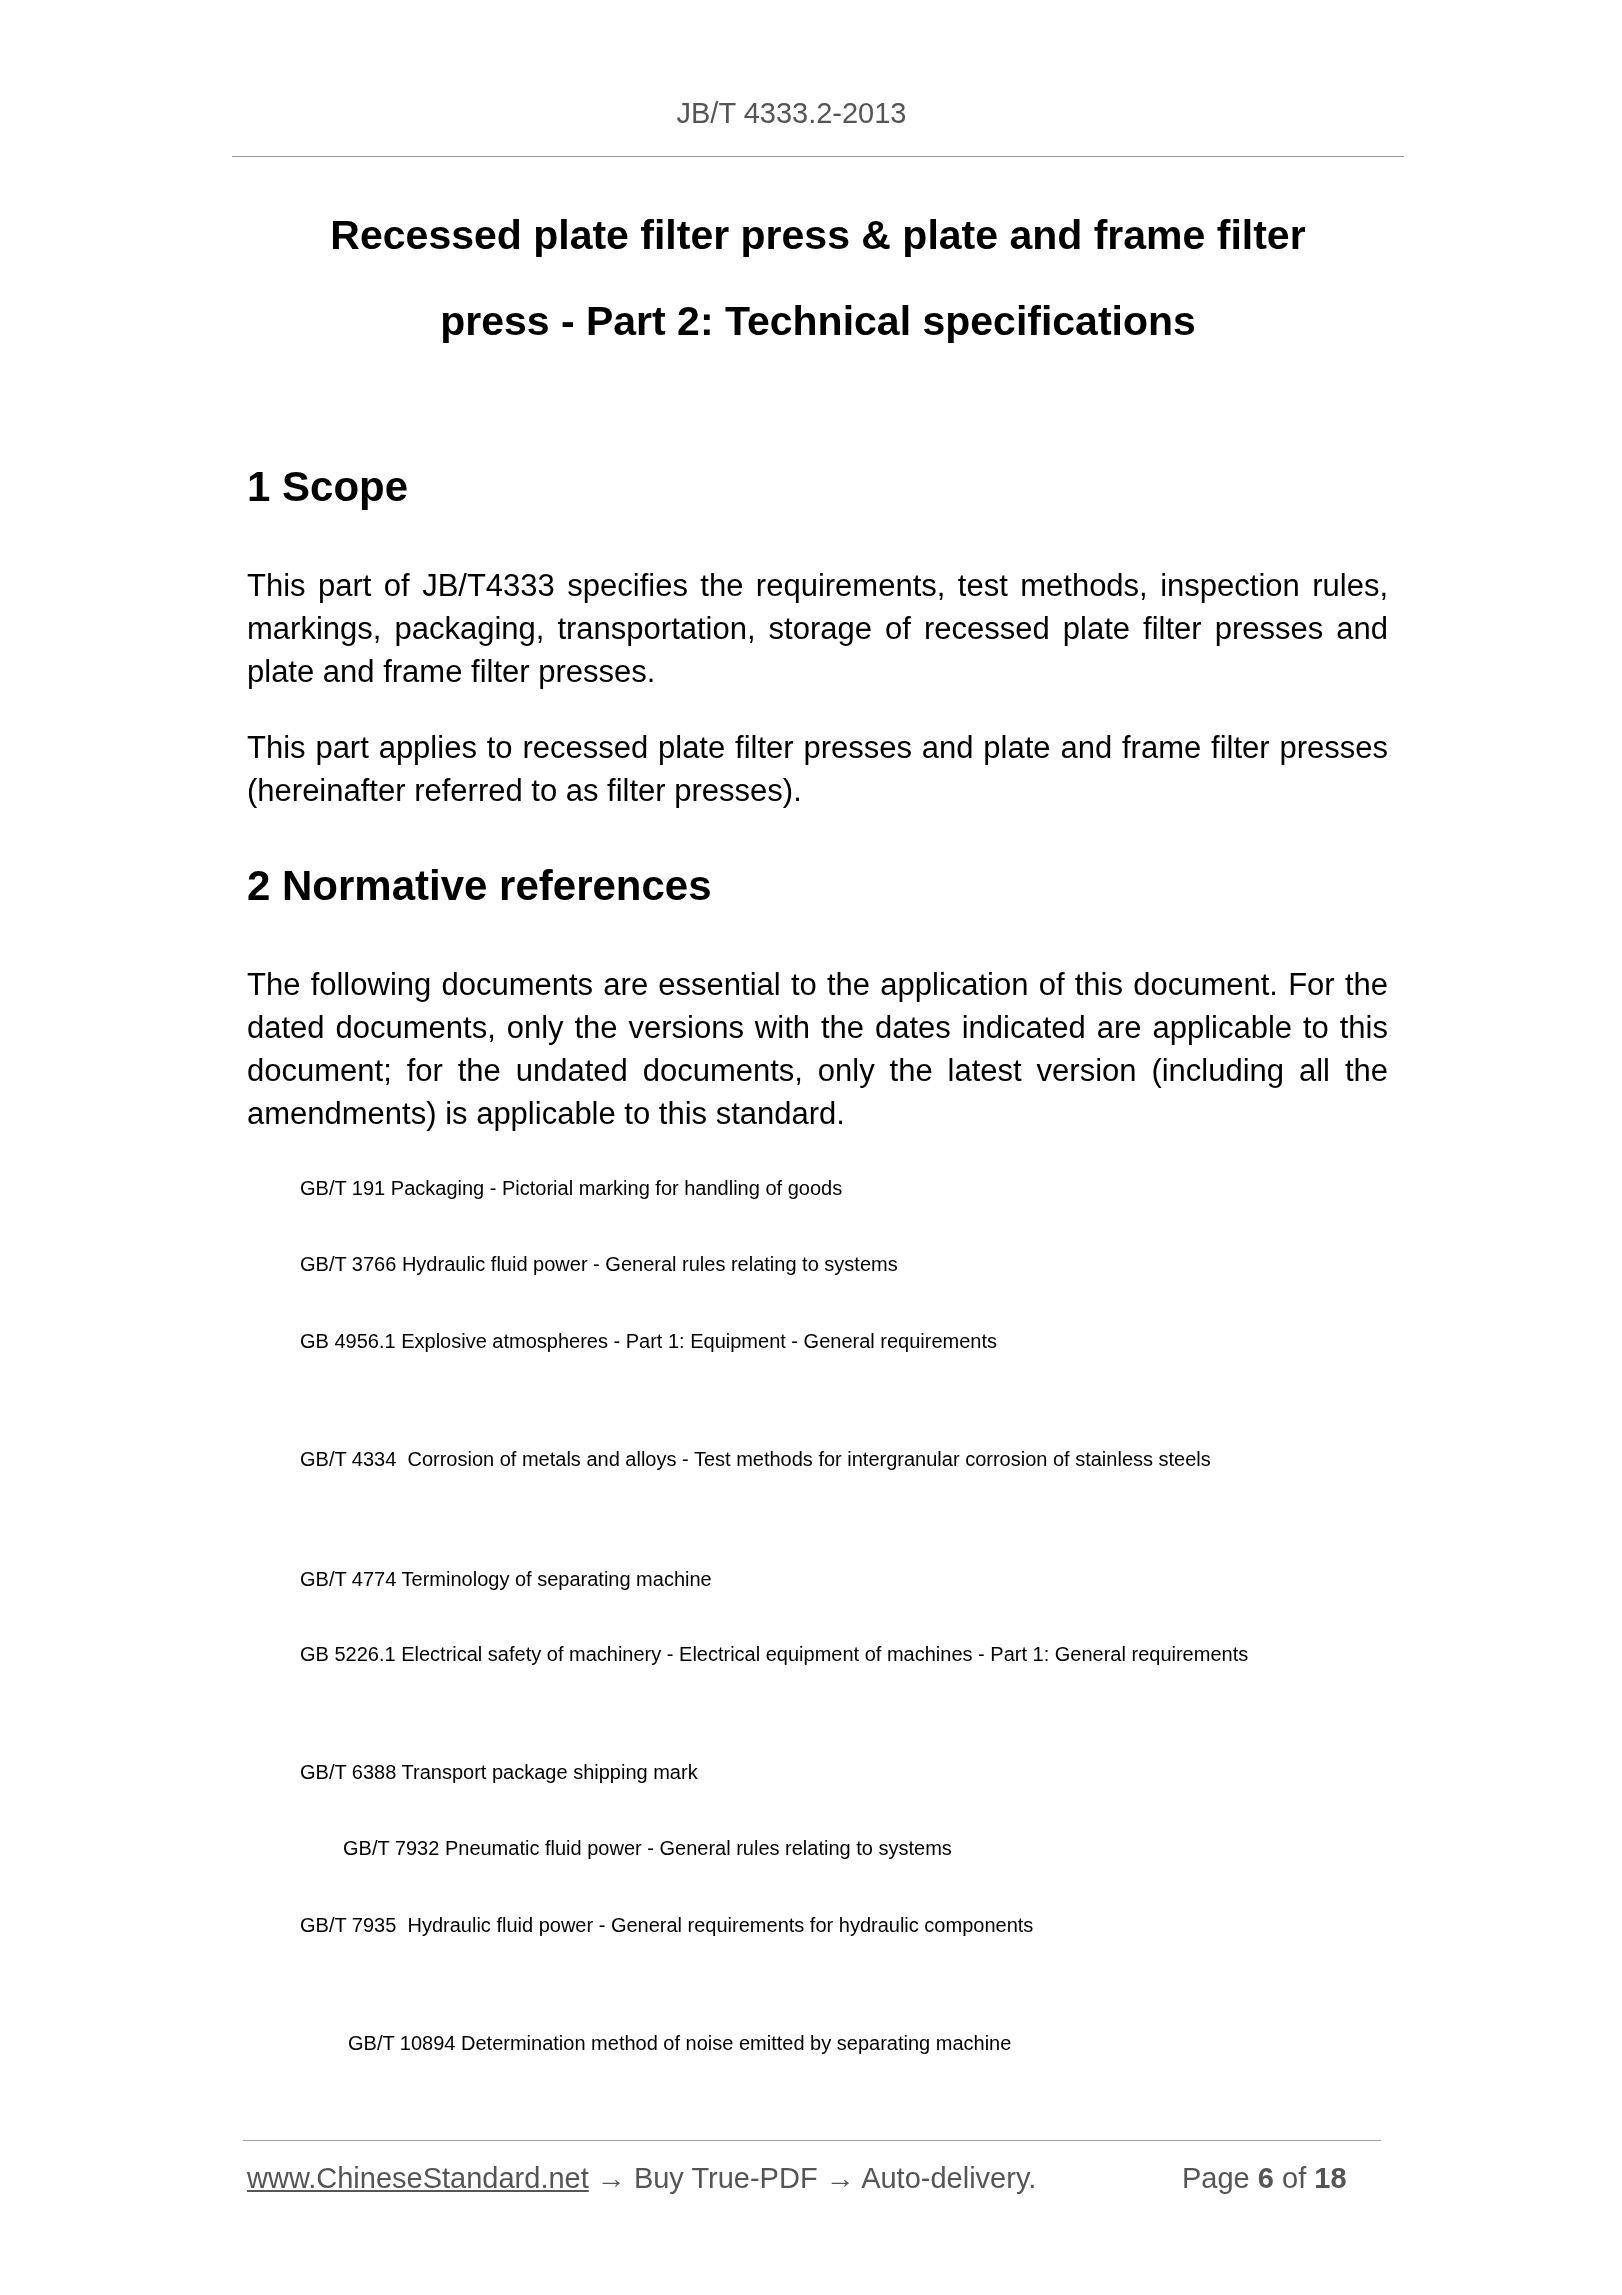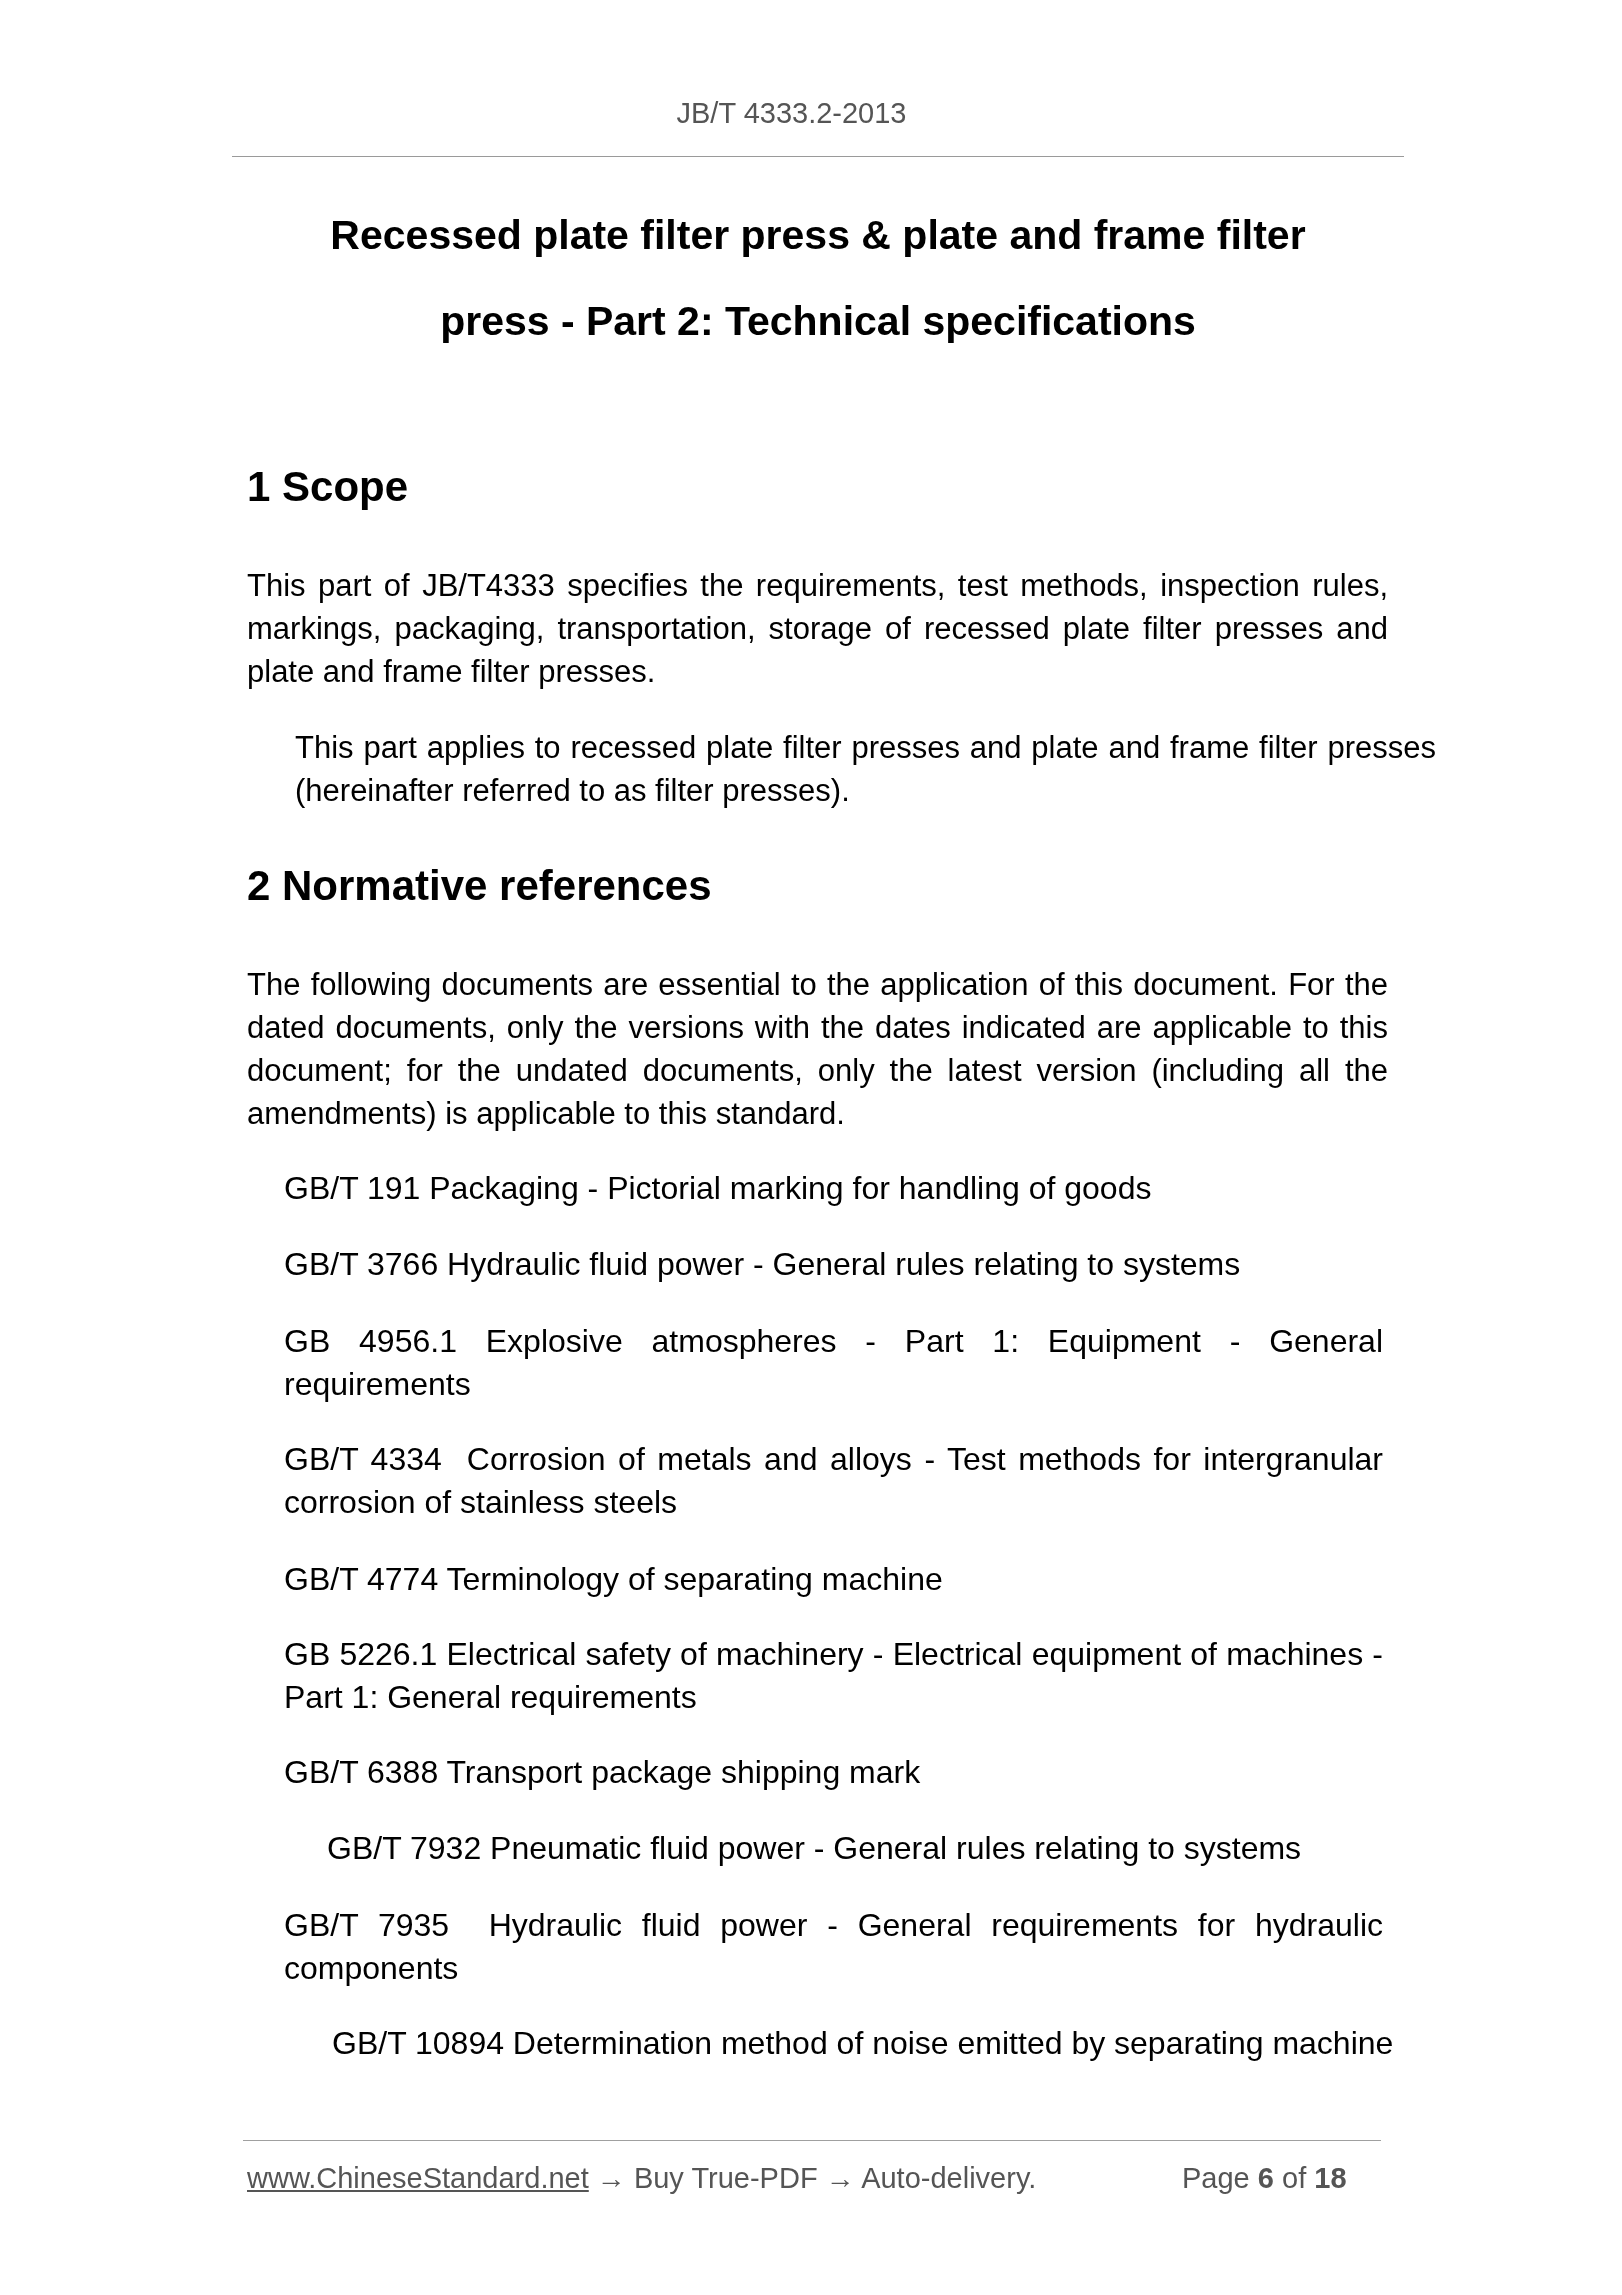--- a/index.html
+++ b/index.html
@@ -4,41 +4,41 @@
 <style>
   html, body { margin: 0; padding: 0; background: #ffffff; }
   body { width: 1623px; height: 2295px; position: relative; overflow: hidden;
          font-family: "Liberation Sans", sans-serif; color: #000; }
   .abs { position: absolute; }
   .doc-code { top: 97px; left: 0; width: 1583px; text-align: center; font-size: 29px; color: #555555; }
   .hr-top { top: 156px; left: 232px; width: 1172px; height: 0; border-top: 1.7px solid #9a9a9a; }
   .title { left: 232px; width: 1172px; text-align: center; font-weight: bold; font-size: 41px; line-height: 86px; top: 192px; }
   .h1 { left: 247px; font-weight: bold; font-size: 42px; }
   .para { left: 247px; width: 1141px; font-size: 31px; line-height: 43px; text-align: justify; text-align-last: left; }
-  .ref { left: 284px; width: 1099px; font-size: 32px; line-height: 43px; text-align: justify; text-align-last: left; }
+  .ref { left: 300px; width: 1099px; font-size: 20px; line-height: 43px; text-align: justify; text-align-last: left; }
   .hr-bot { top: 2140px; left: 243px; width: 1138px; height: 0; border-top: 1.7px solid #a0a0a0; }
   .footer-left { top: 2162px; left: 247px; font-size: 29px; color: #555555; }
   .footer-left a { color: #555555; text-decoration: underline; }
   .footer-right { top: 2162px; left: 1182px; font-size: 29px; color: #555555; text-align: right; }
   .footer-right b { color: #555555; }
 </style>
 </head>
 <body>
 
 <div class="abs doc-code">JB/T 4333.2-2013</div>
 <div class="abs hr-top"></div>
 
 <div class="abs title">
   <div>Recessed plate filter press &amp; plate and frame filter</div>
   <div>press - Part 2: Technical specifications</div>
 </div>
 
 <div class="abs h1" style="top:463px;">1 Scope</div>
 <div class="abs para" style="top:564px;">This part of JB/T4333 specifies the requirements, test methods, inspection rules, markings, packaging, transportation, storage of recessed plate filter presses and plate and frame filter presses.</div>
-<div class="abs para" style="top:726px;margin-left:48px;">This part applies to recessed plate filter presses and plate and frame filter presses (hereinafter referred to as filter presses).</div>
+<div class="abs para" style="top:726px;">This part applies to recessed plate filter presses and plate and frame filter presses (hereinafter referred to as filter presses).</div>
 
 <div class="abs h1" style="top:862px;">2 Normative references</div>
 <div class="abs para" style="top:963px;">The following documents are essential to the application of this document. For the dated documents, only the versions with the dates indicated are applicable to this document; for the undated documents, only the latest version (including all the amendments) is applicable to this standard.</div>
 
 <div class="abs ref" style="top:1167px;">GB/T 191 Packaging - Pictorial marking for handling of goods</div>
 <div class="abs ref" style="top:1243px;">GB/T 3766 Hydraulic fluid power - General rules relating to systems</div>
 <div class="abs ref" style="top:1320px;">GB 4956.1 Explosive atmospheres - Part 1: Equipment - General requirements</div>
 <div class="abs ref" style="top:1438px; white-space: pre-wrap;">GB/T 4334  Corrosion of metals and alloys - Test methods for intergranular corrosion of stainless steels</div>
 <div class="abs ref" style="top:1558px;">GB/T 4774 Terminology of separating machine</div>
 <div class="abs ref" style="top:1633px;">GB 5226.1 Electrical safety of machinery - Electrical equipment of machines - Part 1: General requirements</div>

